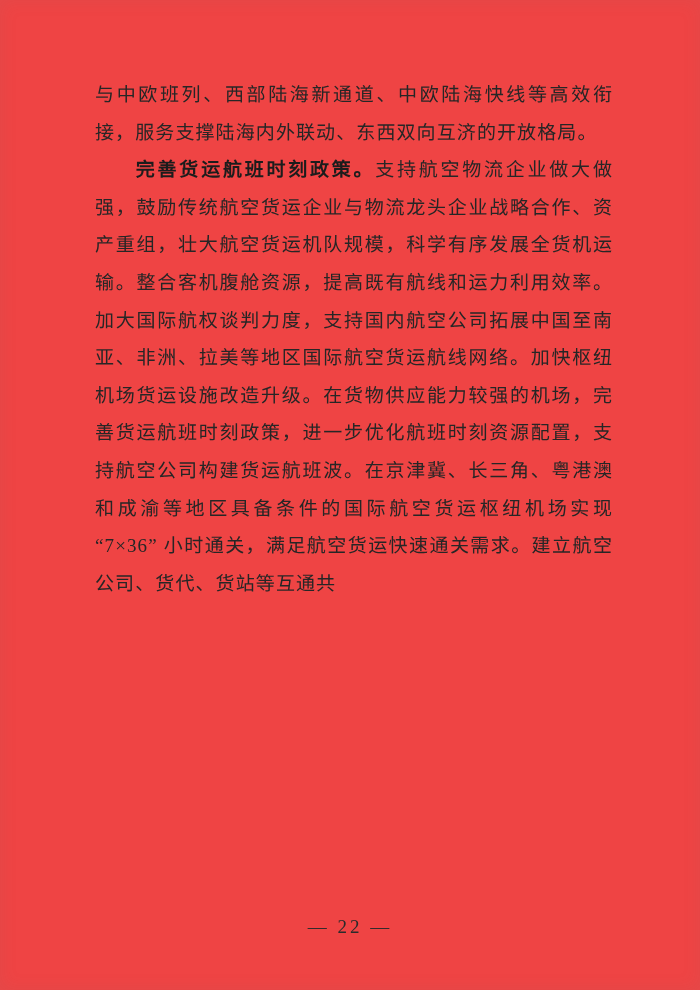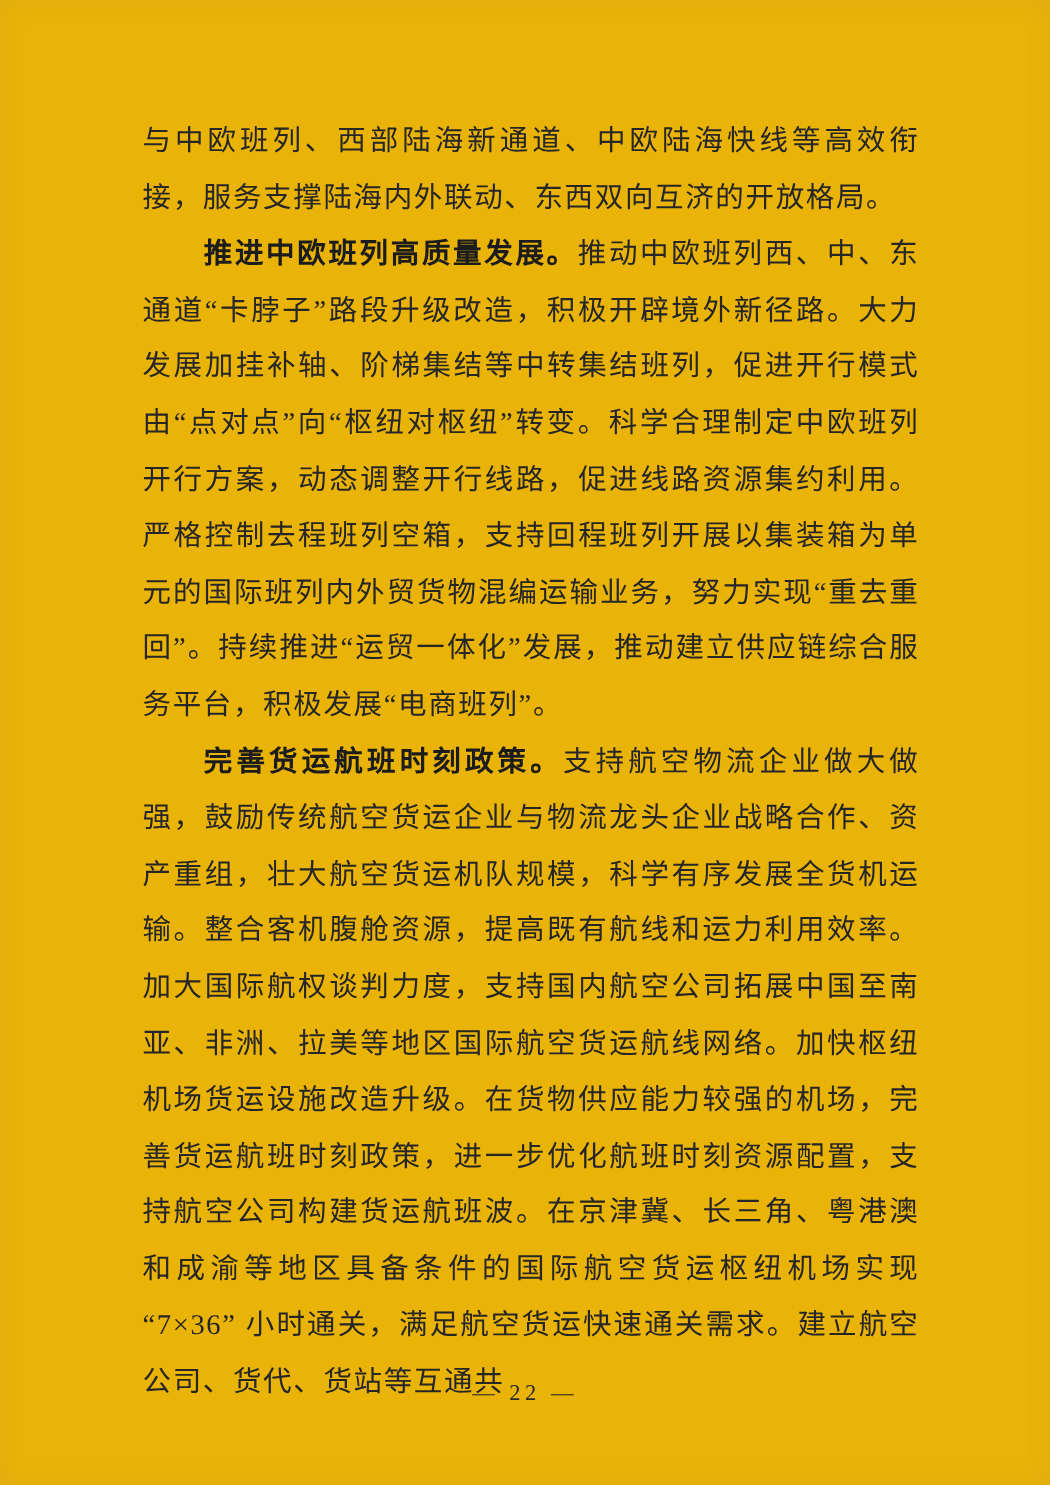--- a/index.html
+++ b/index.html
@@ -4,21 +4,21 @@
 <style>
   html, body {
     margin: 0;
     padding: 0;
     background: #ffffff;
   }
   .page {
     position: relative;
     width: 700px;
     height: 990px;
-    background: #eab308;
+    background: #ef4444;
     box-shadow: inset 0 0 18px rgba(120,120,120,0.10);
     overflow: hidden;
     font-family: "Liberation Serif", "DejaVu Serif", serif;
   }
   .text-block {
     position: absolute;
     top: 76px;
     left: 95px;
     width: 518px;
   }
@@ -37,28 +37,27 @@
   .para .lead {
     font-weight: 700;
     color: #1c1c1c;
   }
   .footer {
     position: absolute;
     bottom: 52px;
     left: 0;
     width: 100%;
     text-align: center;
-    font-size: 15px;
+    font-size: 19px;
     letter-spacing: 3px;
     color: #2b2b2b;
   }
 </style>
 </head>
 <body>
 
 <div class="page">
   <div class="text-block">
     <p class="para"><span>与中欧班列、西部陆海新通道、中欧陆海快线等高效衔接，服务支撑陆海内外联动、东西双向互济的开放格局。</span></p>
-    <p class="para indent"><span class="lead">推进中欧班列高质量发展。</span><span>推动中欧班列西、中、东通道“卡脖子”路段升级改造，积极开辟境外新径路。大力发展加挂补轴、阶梯集结等中转集结班列，促进开行模式由“点对点”向“枢纽对枢纽”转变。科学合理制定中欧班列开行方案，动态调整开行线路，促进线路资源集约利用。严格控制去程班列空箱，支持回程班列开展以集装箱为单元的国际班列内外贸货物混编运输业务，努力实现“重去重回”。持续推进“运贸一体化”发展，推动建立供应链综合服务平台，积极发展“电商班列”。</span></p>
     <p class="para indent"><span class="lead">完善货运航班时刻政策。</span><span>支持航空物流企业做大做强，鼓励传统航空货运企业与物流龙头企业战略合作、资产重组，壮大航空货运机队规模，科学有序发展全货机运输。整合客机腹舱资源，提高既有航线和运力利用效率。加大国际航权谈判力度，支持国内航空公司拓展中国至南亚、非洲、拉美等地区国际航空货运航线网络。加快枢纽机场货运设施改造升级。在货物供应能力较强的机场，完善货运航班时刻政策，进一步优化航班时刻资源配置，支持航空公司构建货运航班波。在京津冀、长三角、粤港澳和成渝等地区具备条件的国际航空货运枢纽机场实现 “7×36” 小时通关，满足航空货运快速通关需求。建立航空公司、货代、货站等互通共</span></p>
   </div>
   <div class="footer">— 22 —</div>
 </div>
 
 </body></html>

